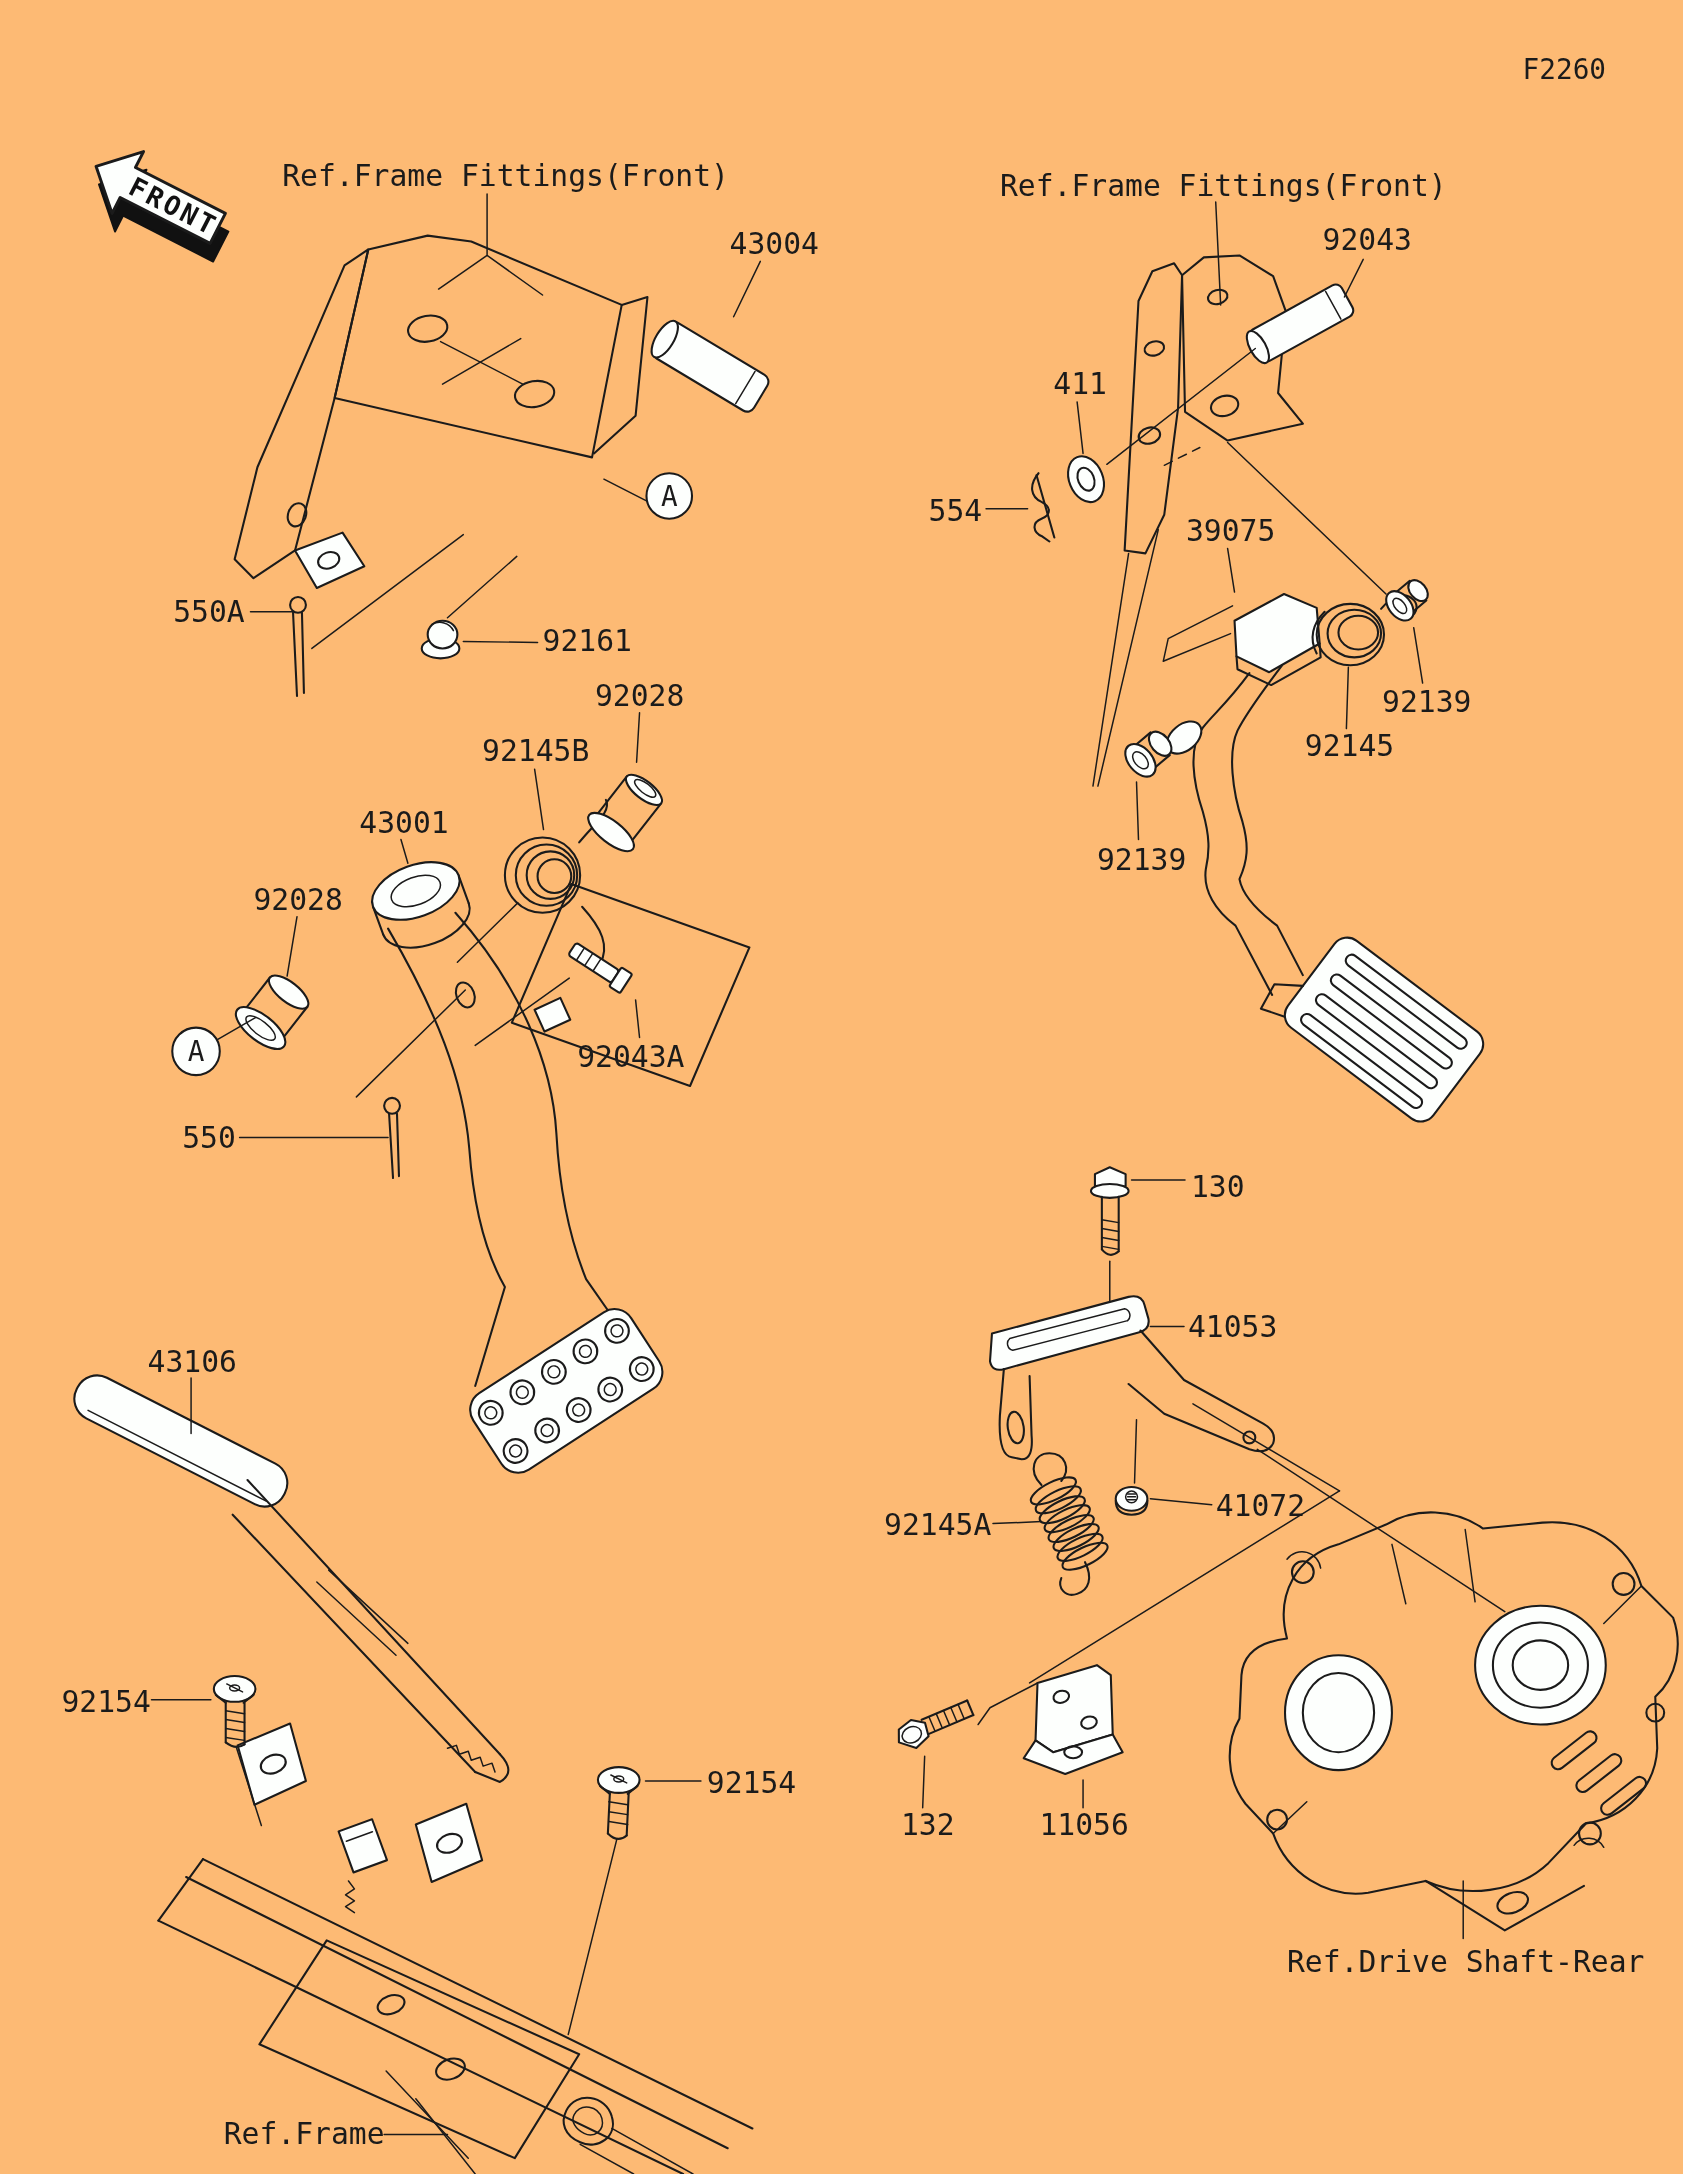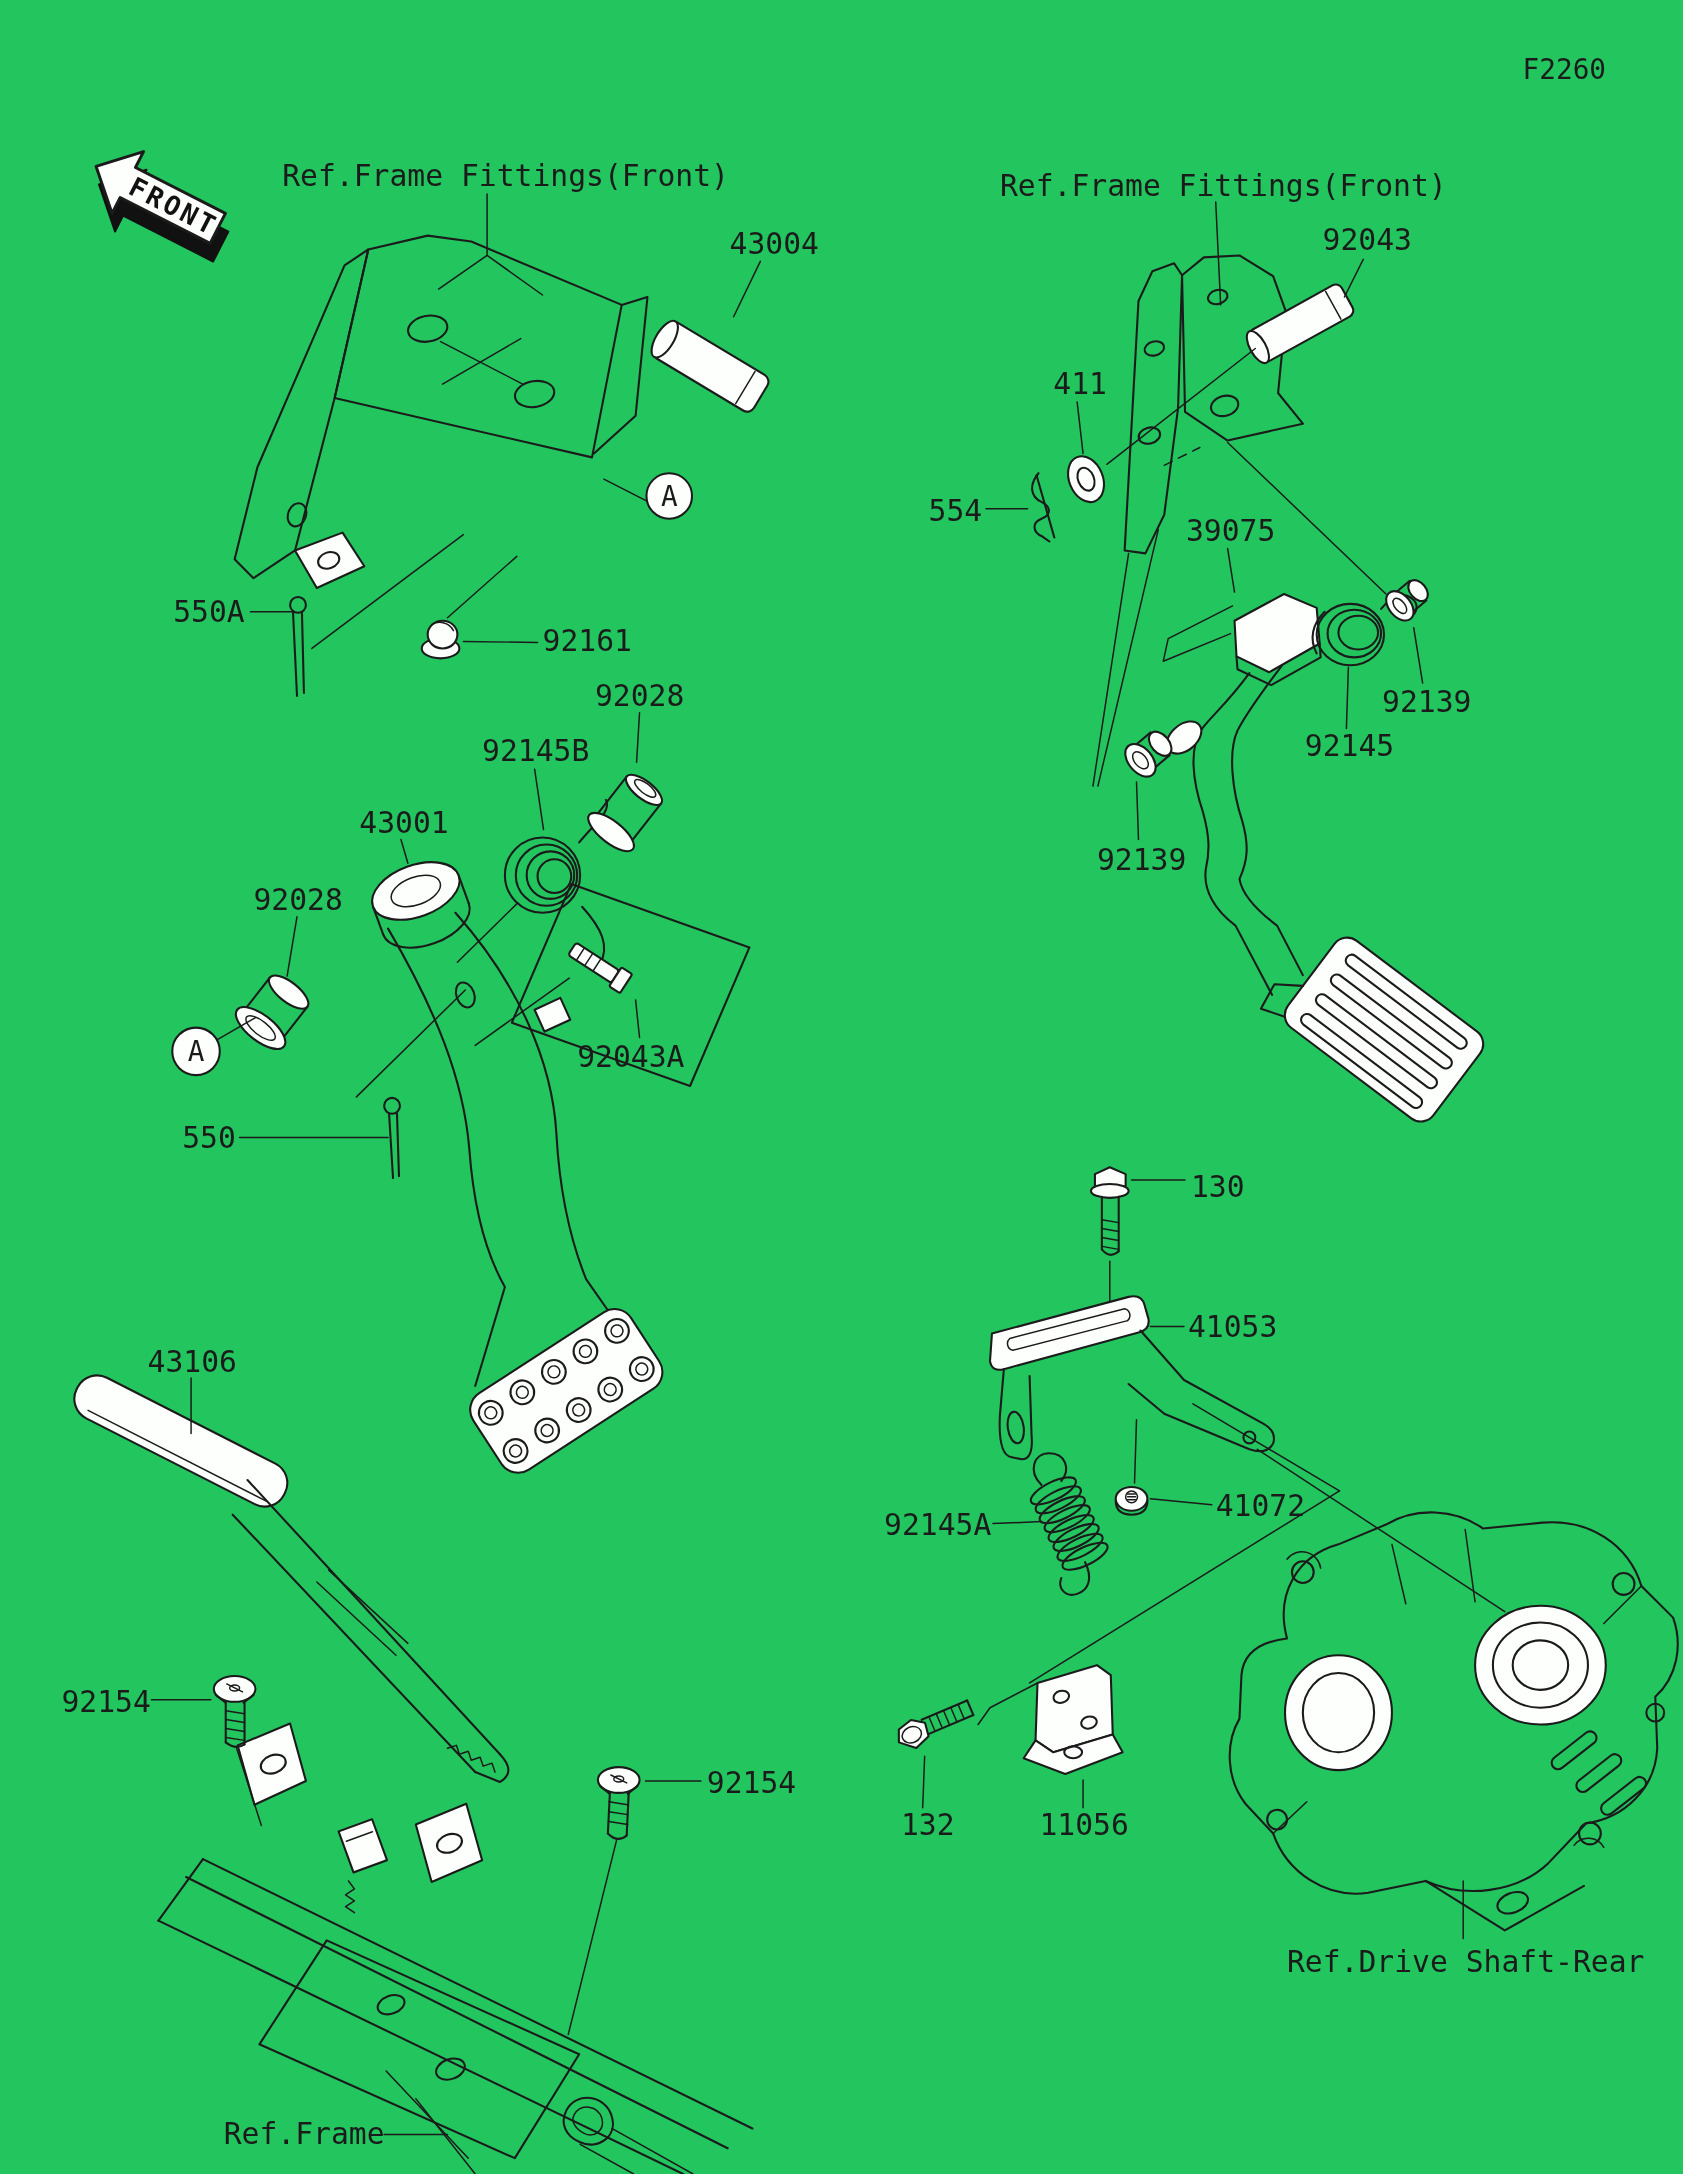--- a/index.html
+++ b/index.html
@@ -1,18 +1,18 @@
 <!DOCTYPE html>
 <html><head>
 <meta charset="utf-8">
 <style>
   html,body { margin:0; padding:0; background:#e8e8e8; }
   .sheet {
     position:relative; width:1683px; height:2174px; margin:0 auto;
-    background:#22c55e; overflow:hidden;
+    background:#fdba74; overflow:hidden;
     font-family:"DejaVu Sans Mono", monospace;
   }
   svg { display:block; }
   .ln   { fill:none; stroke:#1b1b1b; stroke-width:2.1; stroke-linecap:round; stroke-linejoin:round; }
   .fw   { fill:#fdfffd; stroke:#1b1b1b; stroke-width:2.1; stroke-linejoin:round; }
   .thin { stroke-width:1.5; }
   .dash { stroke-dasharray:9 7; }
   .blk  { fill:#111; stroke:#111; stroke-width:2; stroke-linejoin:round; }
   text.part   { font:30px "DejaVu Sans Mono", monospace; fill:#1b1b1b; letter-spacing:0px; }
   text.fig    { font-size:28px; }

